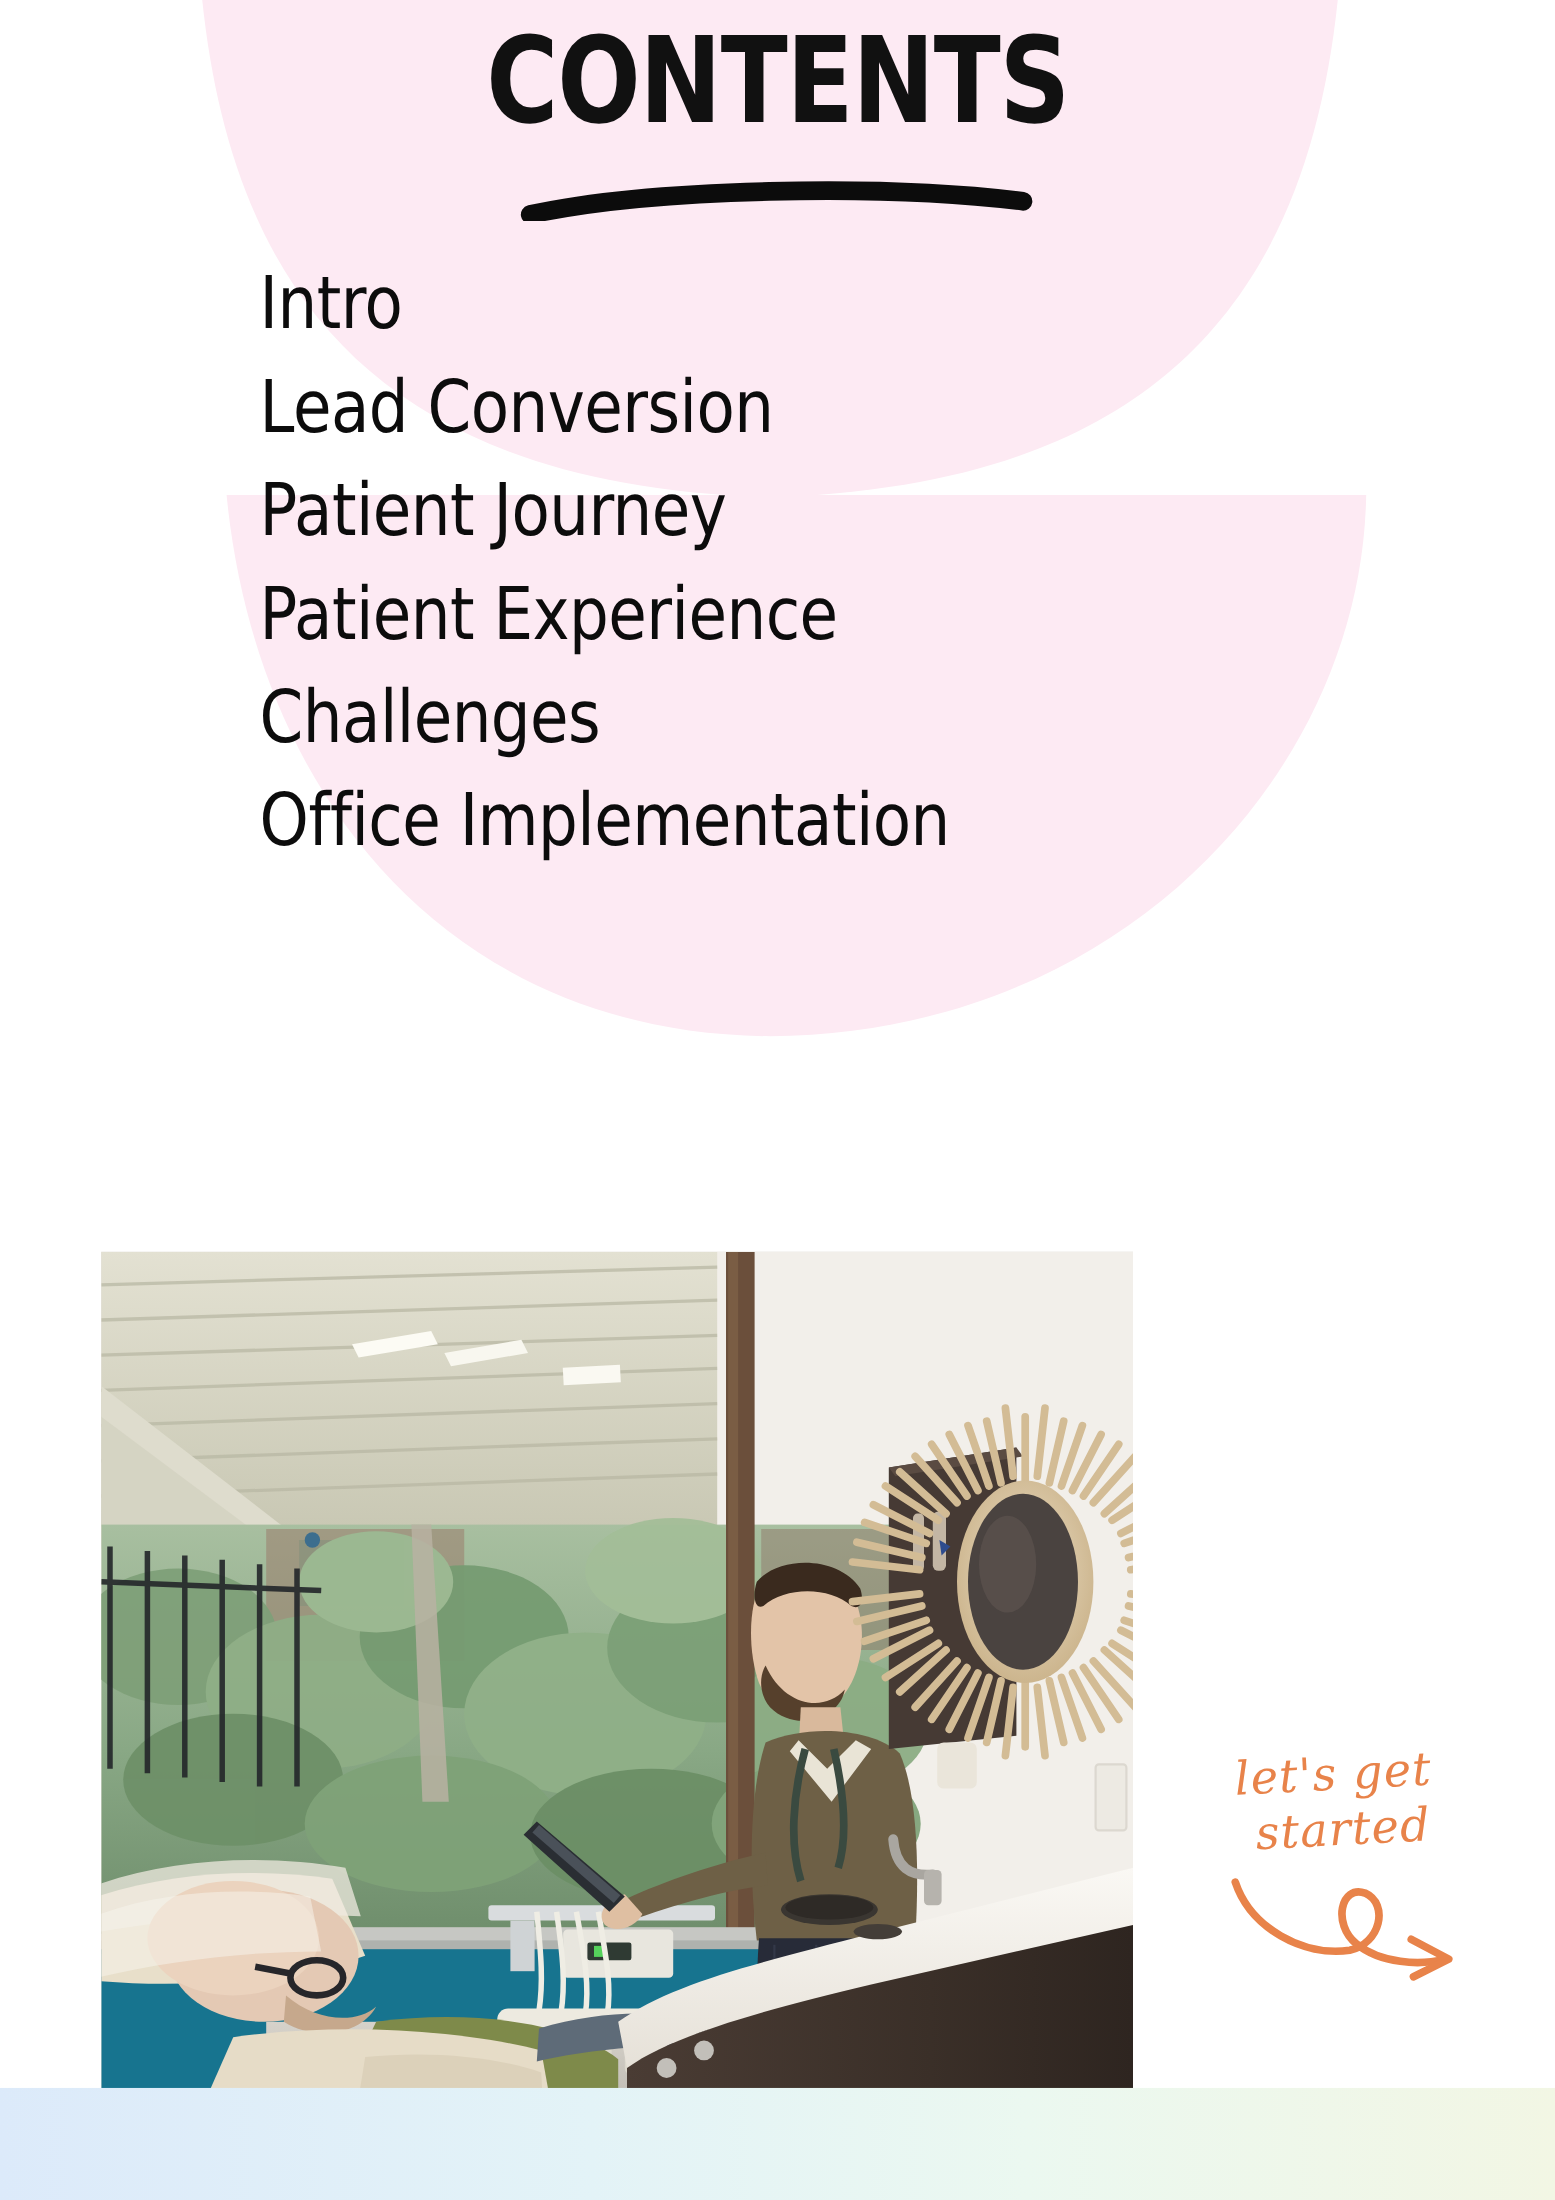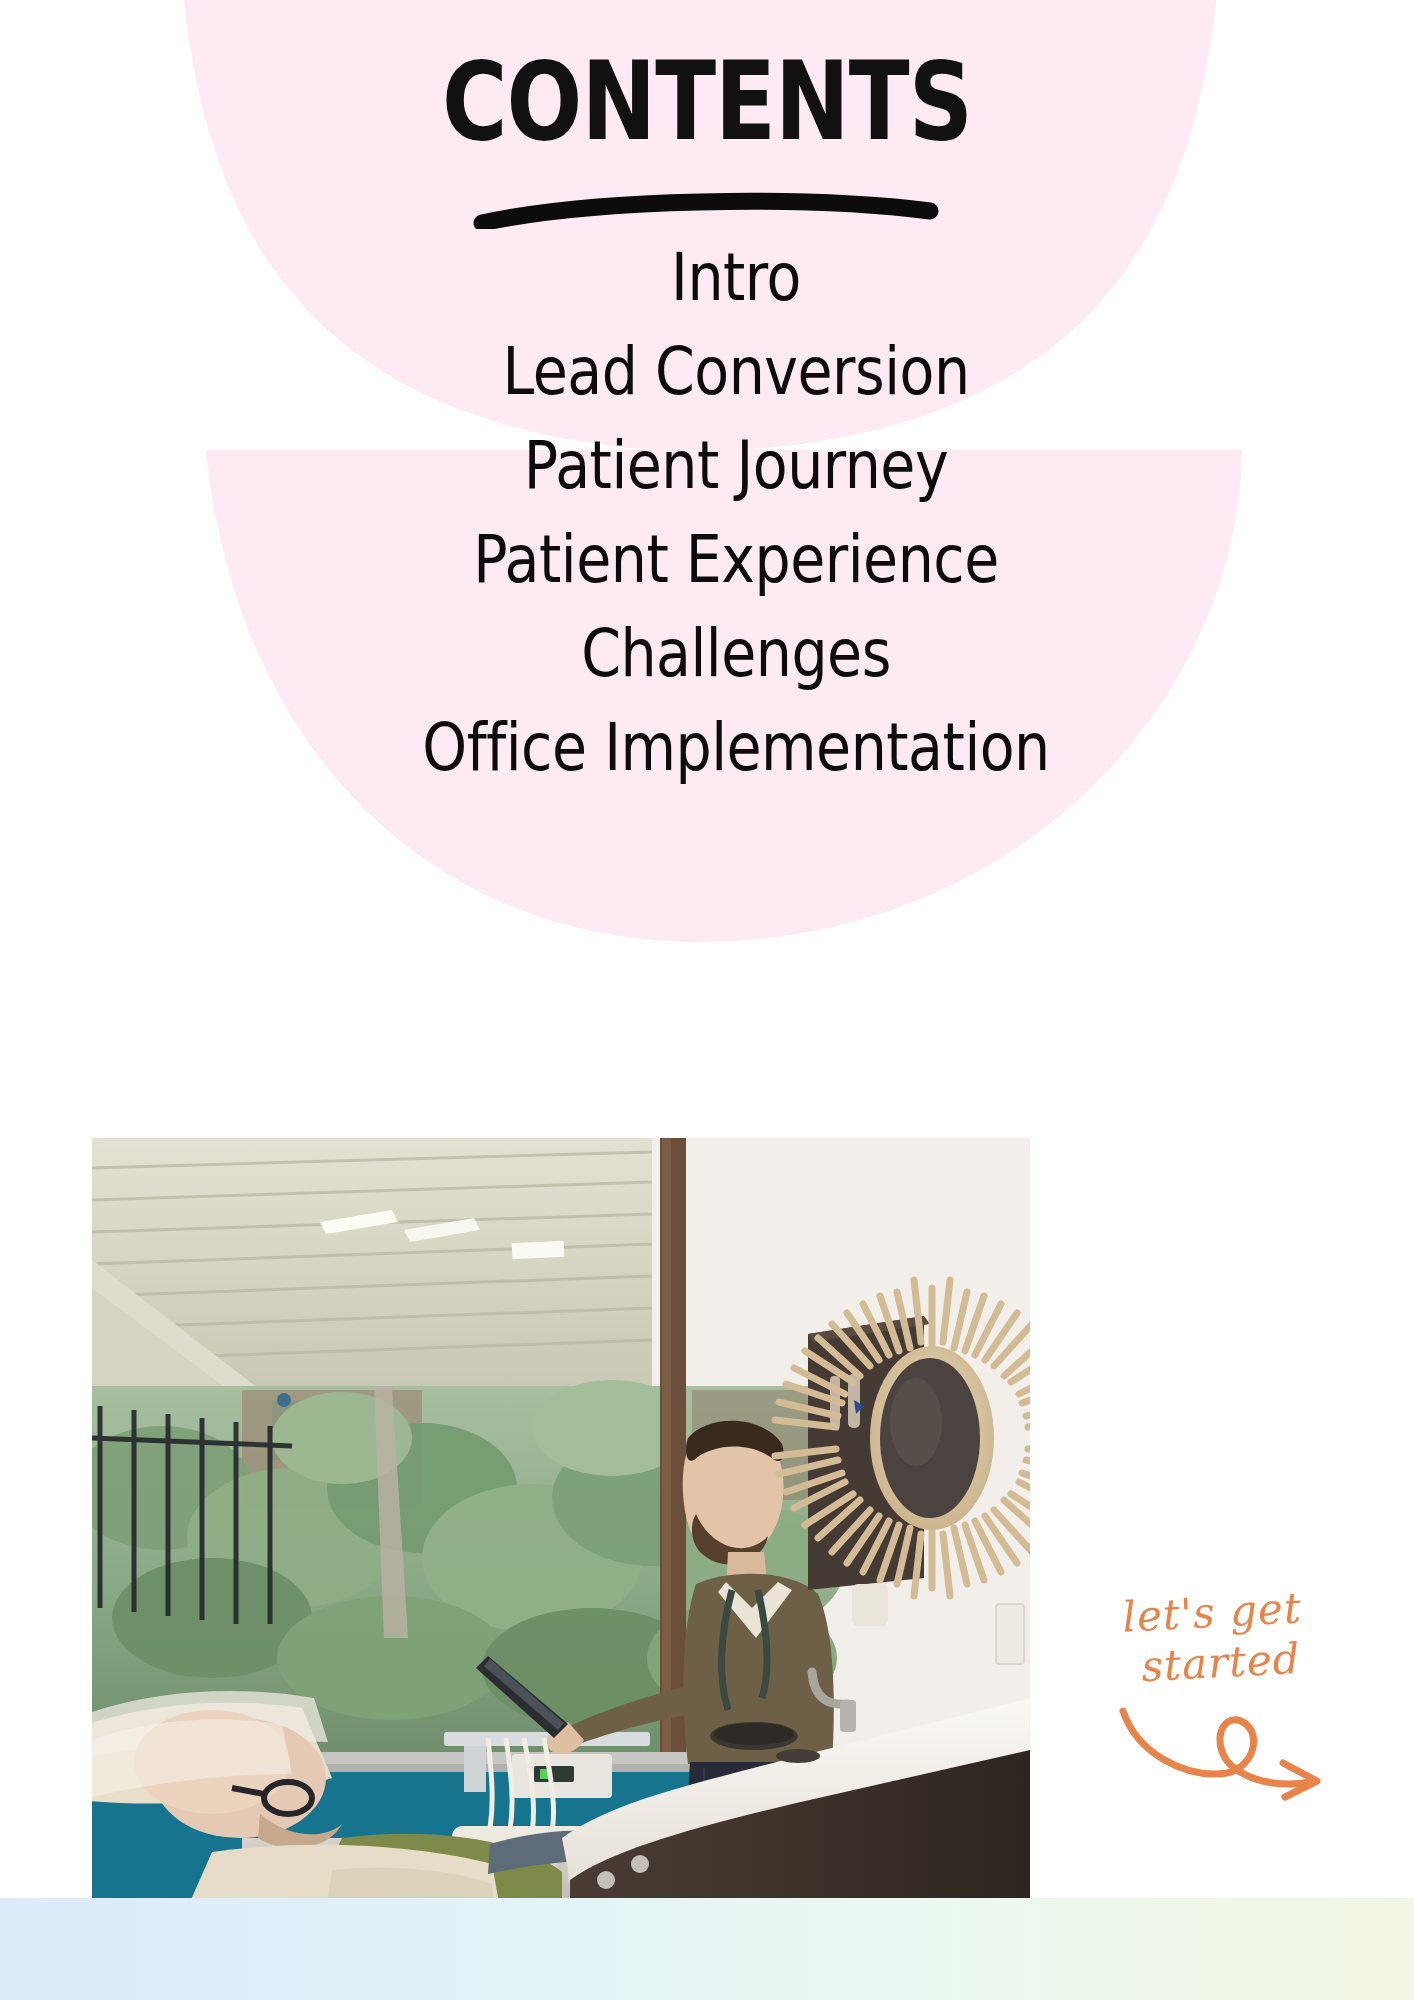--- a/index.html
+++ b/index.html
@@ -35,21 +35,20 @@
     height: 102px;
   }
 
   
   #title-block {
     position: absolute;
     left: 0;
     right: 0;
     top: 18px;
     text-align: center;
-    margin-top: 28px;
   }
   #contents-title {
     font-family: "DejaVu Sans", sans-serif;
     font-weight: 700;
     font-size: 92px;
     letter-spacing: -1px;
     color: #111111;
     line-height: 1.05;
     margin: 0;
     transform: scaleY(1.18) scaleX(0.97);
@@ -59,21 +58,20 @@
     margin-top: 46px;
     height: 40px;
   }
 
   
   #contents-list {
     position: absolute;
     left: 236px;
     top: 244px;
     width: 1000px;
-    text-align: center;
   }
   .toc-item {
     font-family: "DejaVu Sans", sans-serif;
     font-weight: 400;
     font-size: 57px;
     color: #0c0c0c;
     line-height: 1;
     margin: 0 0 37px 0;
     letter-spacing: -0.5px;
     white-space: nowrap;

